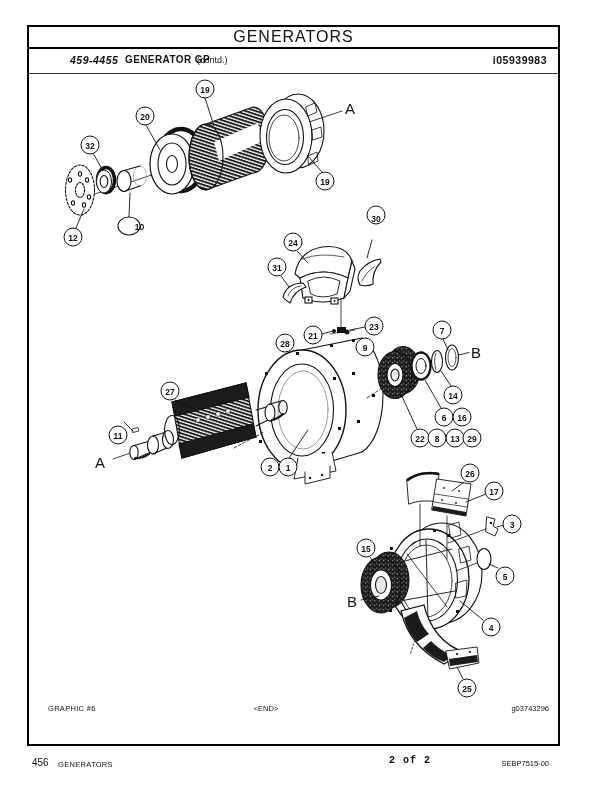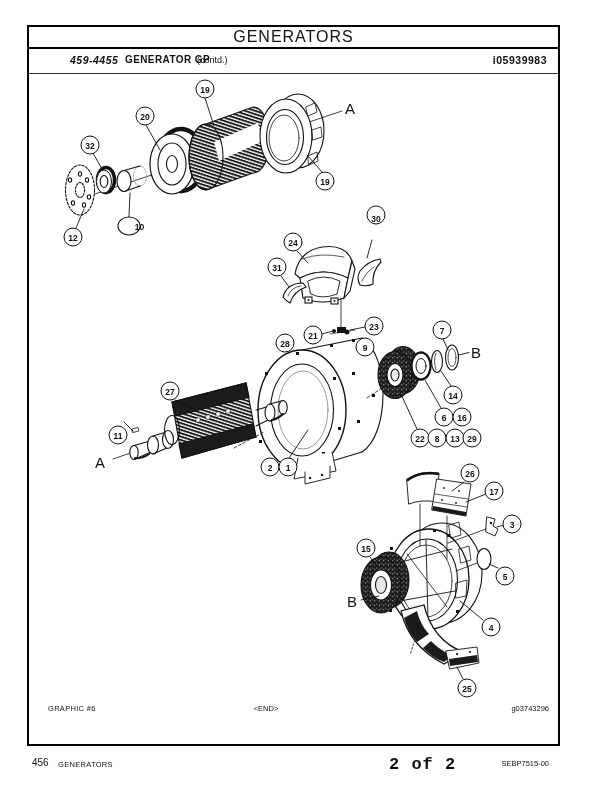--- a/index.html
+++ b/index.html
@@ -23,21 +23,21 @@
            background:#fff;display:flex;align-items:center;justify-content:center;
            font-size:8.5px;font-weight:bold;transform:translate(-50%,-50%);z-index:3;box-sizing:border-box;}
   .viewlabel{position:absolute;transform:translate(-50%,-50%);font-size:15px;z-index:3;}
 
   .graphic-label{position:absolute;left:48px;top:704px;font-size:7.5px;letter-spacing:0.3px;z-index:3;}
   .end-marker{position:absolute;left:27px;top:704px;width:478px;text-align:center;font-size:7.5px;z-index:3;}
   .graphic-id{position:absolute;right:63px;top:704px;font-size:7.5px;z-index:3;}
 
   .footer-page-num{position:absolute;left:32px;top:757px;font-size:10px;}
   .footer-section{position:absolute;left:58px;top:760px;font-size:7.5px;letter-spacing:0.3px;}
-  .footer-page-of{position:absolute;left:389px;top:755px;font-size:17px;font-weight:bold;
+  .footer-page-of{position:absolute;left:389px;top:755px;font-size:10px;font-weight:bold;
                   font-family:"Liberation Mono",monospace;letter-spacing:1px;}
   .footer-manual-id{position:absolute;right:63px;top:759px;font-size:7.5px;}
 </style>
 </head>
 <body>
 
 <div class="page">
 
   <div class="frame">
     <div class="titlebar">

